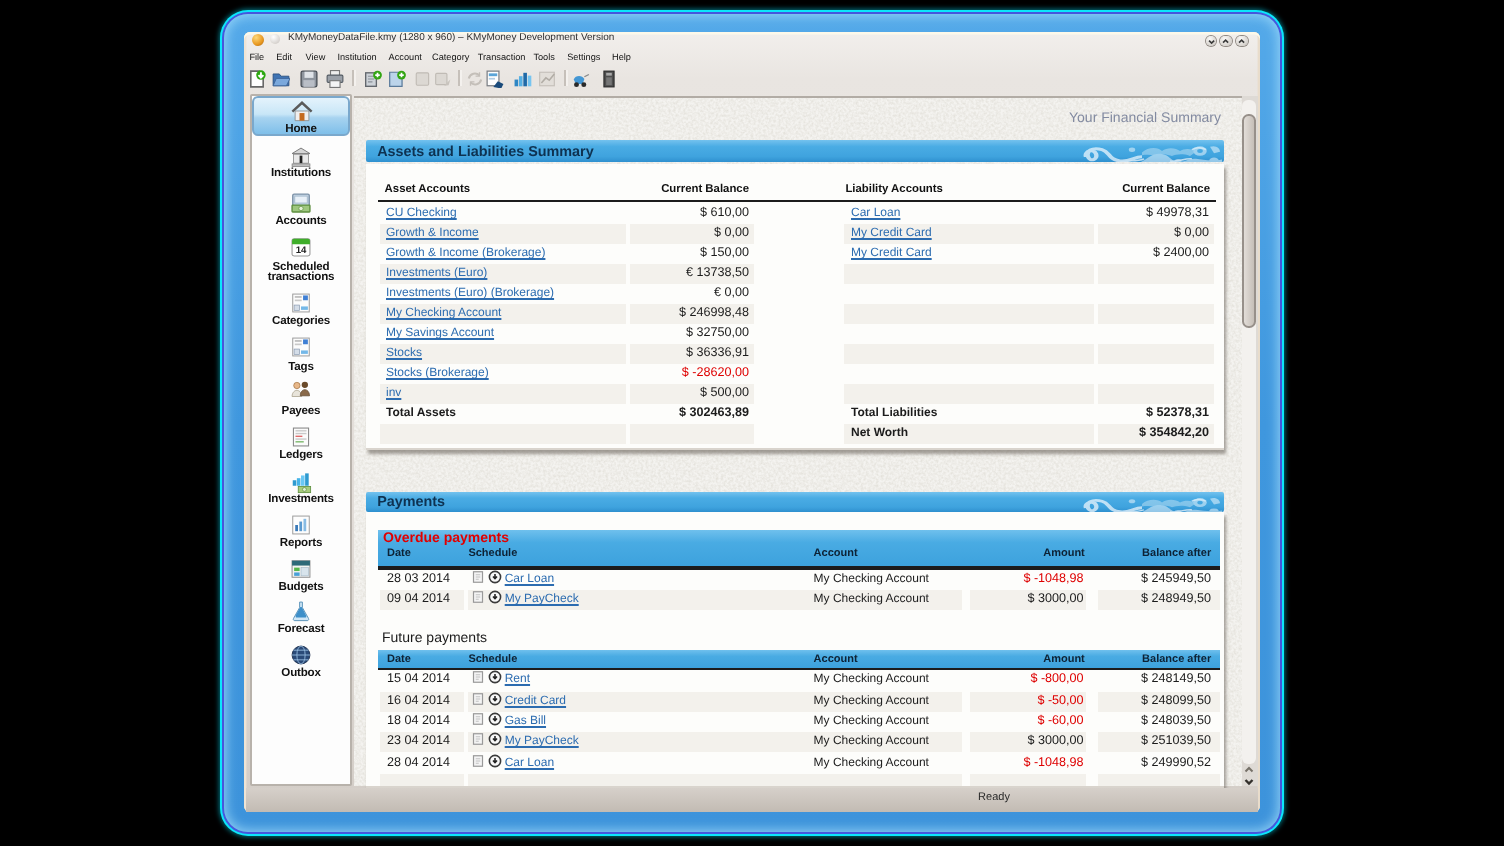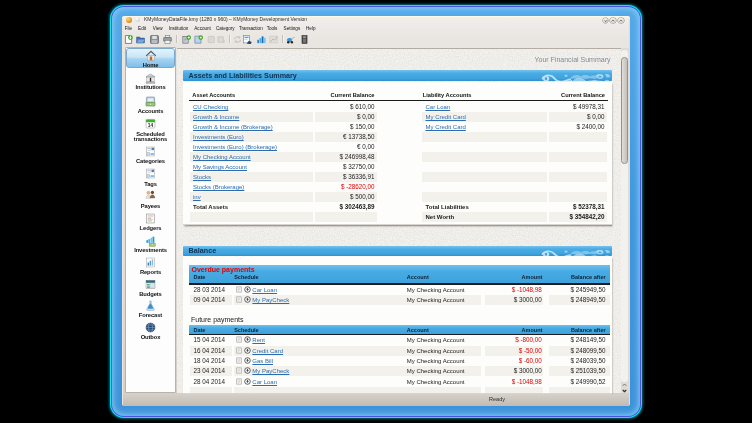--- a/index.html
+++ b/index.html
@@ -281,21 +281,21 @@
 <div style="position:absolute;left:549.0px;top:192.0px;width:58.0px;height:10.0px;background:#f3f1ec;font-size:6.3px;line-height:10.0px;text-align:right;padding-right:2.5px;color:#1c1c1c;white-space:nowrap;overflow:visible;"></div>
 <div style="position:absolute;left:189.5px;top:202.0px;width:123.0px;height:10.0px;background:transparent;font-size:6px;line-height:10.0px;text-align:left;padding-left:3.5px;font-weight:bold;color:#1c1c1c;white-space:nowrap;overflow:visible;">Total Assets</div>
 <div style="position:absolute;left:315.0px;top:202.0px;width:62.0px;height:10.0px;background:transparent;font-size:6.3px;line-height:10.0px;text-align:right;padding-right:2.5px;font-weight:bold;color:#1c1c1c;white-space:nowrap;overflow:visible;">$ 302463,89</div>
 <div style="position:absolute;left:422.0px;top:202.0px;width:124.5px;height:10.0px;background:transparent;font-size:6px;line-height:10.0px;text-align:left;padding-left:3.5px;font-weight:bold;color:#1c1c1c;white-space:nowrap;overflow:visible;">Total Liabilities</div>
 <div style="position:absolute;left:549.0px;top:202.0px;width:58.0px;height:10.0px;background:transparent;font-size:6.3px;line-height:10.0px;text-align:right;padding-right:2.5px;font-weight:bold;color:#1c1c1c;white-space:nowrap;overflow:visible;">$ 52378,31</div>
 <div style="position:absolute;left:189.5px;top:212.0px;width:123.0px;height:10.0px;background:#f3f1ec;font-size:6px;line-height:10.0px;text-align:left;padding-left:3.5px;color:#1c1c1c;white-space:nowrap;overflow:visible;"></div>
 <div style="position:absolute;left:315.0px;top:212.0px;width:62.0px;height:10.0px;background:#f3f1ec;font-size:6px;line-height:10.0px;text-align:left;padding-left:3.5px;color:#1c1c1c;white-space:nowrap;overflow:visible;"></div>
 <div style="position:absolute;left:422.0px;top:212.0px;width:124.5px;height:10.0px;background:#f3f1ec;font-size:6px;line-height:10.0px;text-align:left;padding-left:3.5px;font-weight:bold;color:#1c1c1c;white-space:nowrap;overflow:visible;">Net Worth</div>
 <div style="position:absolute;left:549.0px;top:212.0px;width:58.0px;height:10.0px;background:#f3f1ec;font-size:6.3px;line-height:10.0px;text-align:right;padding-right:2.5px;font-weight:bold;color:#1c1c1c;white-space:nowrap;overflow:visible;">$ 354842,20</div>
 <div style="position:absolute;left:183.3px;top:245.7px;width:428.4px;height:10.5px;background:linear-gradient(180deg,#74c2ee 0%,#4aace4 30%,#3fa3de 75%,#2f90cf 100%);border-radius:1px;"></div>
-<div style="position:absolute;left:188.6px;top:245.7px;height:10.5px;font-size:7.2px;line-height:10.5px;font-weight:bold;color:#0e3251;">Balance</div>
+<div style="position:absolute;left:188.6px;top:245.7px;height:10.5px;font-size:7.2px;line-height:10.5px;font-weight:bold;color:#0e3251;">Payments</div>
 <div class="flourish" style="position:absolute;left:541px;top:245.7px;width:70px;height:10.5px;overflow:hidden;"><svg width="100%" height="100%" viewBox="0 0 70 16" preserveAspectRatio="none">
       <g fill="none" stroke="#f2f9fe" stroke-width="2.2" opacity=".95">
         <path d="M2 9c-1-4 4-6 5-2s-3 6-4 2 2-7 7-5c4 1.5 3 7 9 8 5 .8 7-3 11-3"></path>
       </g>
       <g fill="#eaf5fc" opacity=".72">
         <path d="M14 15c6-3 10 1 15-2 4-2.4 6-7 11-6 4 .8 4 5 8 5.5s5-2.5 9-2c3.4.4 7 2 13 .5v5z"></path>
         <path d="M30 6c3-4 8-4 10-1 2.5-3 7-2.5 9 0 2-2 6-2 8 .5l-3 3c-4-2-7-1-9 0-2.5-1.5-6-1.5-8 0-2.5-1-5-1-7-.5z" opacity=".7"></path>
         <circle cx="59" cy="5" r="3.4"></circle>
         <circle cx="59" cy="5" r="1.4" fill="#47aae2"></circle>
         <path d="M64 2c3-1.5 5 1 5 3.5l-3 1z"></path>

